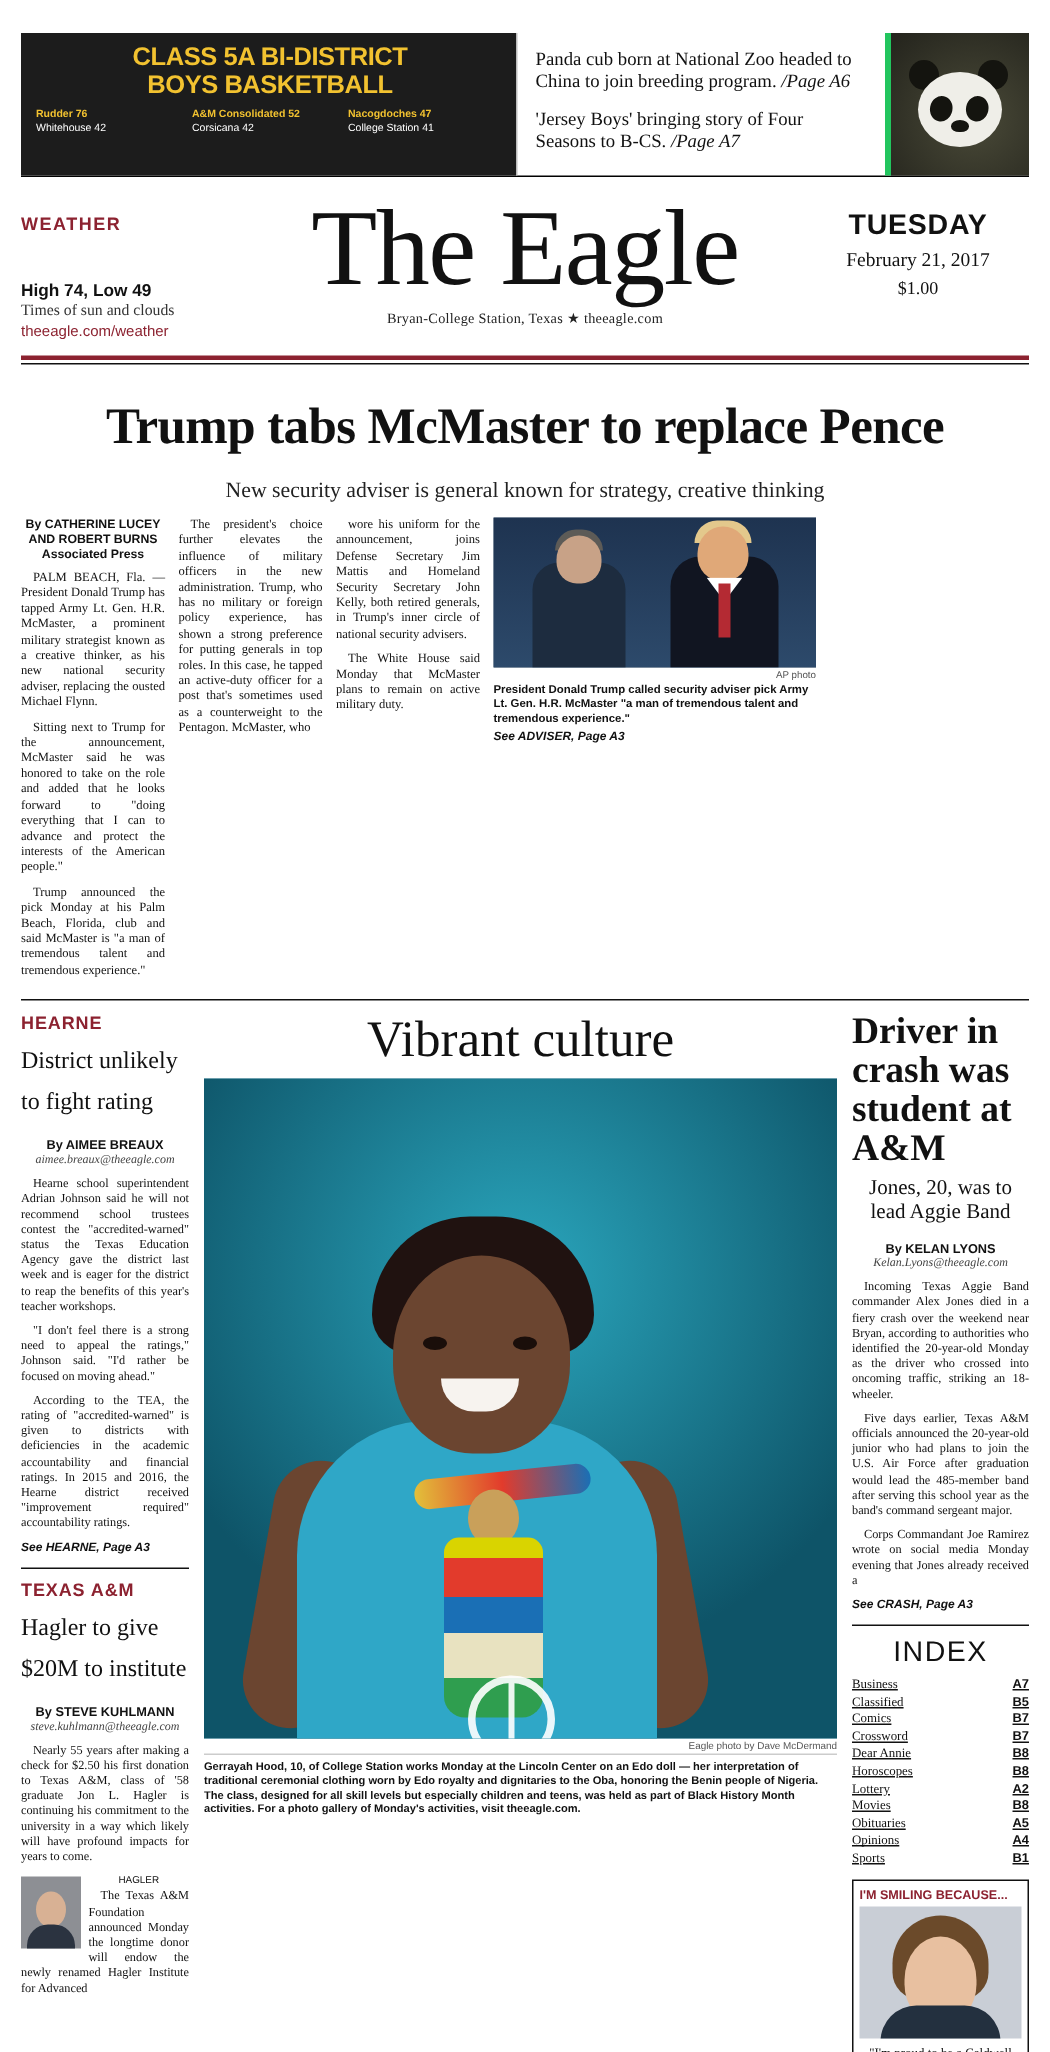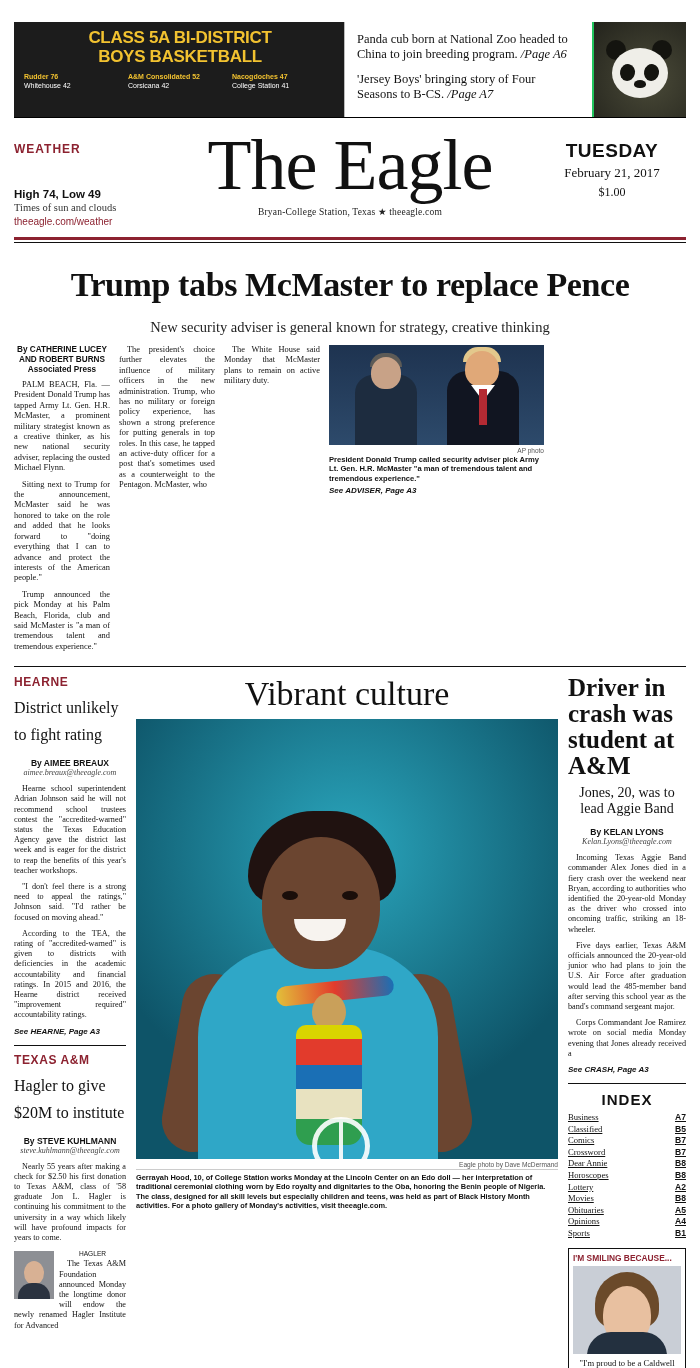--- a/index.html
+++ b/index.html
@@ -43,21 +43,21 @@
     border-radius:50%; background:#6b4a33;
   }
   .promo-photo .arm1, .promo-photo .arm2 {
     position:absolute; width:9px; height:32px; background:#6b4a33; border-radius:5px;
   }
   .promo-photo .arm1 { left:14px; top:16px; transform:rotate(18deg); }
   .promo-photo .arm2 { left:72px; top:16px; transform:rotate(-18deg); }
   .promo-photo .num { position:absolute; left:36px; top:52px; color:#7f8c9c;
     font-family:"Liberation Sans", sans-serif; font-size:13px; font-weight:bold;}
   .promo-mid {
-    flex:1; padding:10px 22px 0 12px; border-left:1px solid #bbb; border-right:2px solid #22c55e;font-family:Liberation Serif, serif;
+    flex:1; padding:10px 22px 0 12px; border-left:1px solid #bbb; border-right:4px solid #22c55e;font-family:Liberation Serif, serif;
   }
   .promo-mid .item { font-size:12.5px; line-height:15px; margin-bottom:10px; }
   .promo-mid .item .pg { font-style:italic; }
   .promo-panda { width:92px; background:#2b2b22; position:relative; overflow:hidden; }
   .panda-bg { position:absolute; inset:0; background:radial-gradient(circle at 60% 60%, #4a4a38, #23231c); }
   .panda-face { position:absolute; left:18px; top:26px; width:56px; height:50px; background:#efeee8; border-radius:50%; }
   .panda-ear { position:absolute; width:20px; height:20px; background:#14140f; border-radius:50%; }
   .panda-ear.l { left:12px; top:18px; }
   .panda-ear.r { left:58px; top:18px; }
   .panda-eye { position:absolute; width:15px; height:17px; background:#14140f; border-radius:50%; transform:rotate(12deg); }
@@ -146,21 +146,21 @@
   .cp-doll-arm { position:absolute; left:140px; top:262px; width:118px; height:20px;
       background:linear-gradient(90deg,#e2c03a,#e23b2c,#1a6fb5); border-radius:10px; transform:rotate(-6deg); }
   .cp-peace { position:absolute; left:176px; top:398px; width:58px; height:58px; border:5px solid #fff; border-radius:50%; opacity:.9; }
   .cp-peace:after { content:""; position:absolute; left:22px; top:0; width:4px; height:48px; background:#fff; }
   .cp-credit { font-family:"Liberation Sans", sans-serif; font-size:6.6px; text-align:right; color:#555; padding:2px 0 1px; }
   .cp-cap { font-family:"Liberation Sans", sans-serif; font-size:7.4px; line-height:9.2px; font-weight:bold; border-top:1px solid #ccc; padding-top:3px; }
 
   .rhead { font-size:25px; line-height:26px; margin:0; }
   .rsub { font-size:14px; line-height:16px; margin-top:6px; text-align:center; }
 
-  .index-title { font-family:"Liberation Sans", sans-serif; font-weight:bold; font-size:15px; text-align:center; letter-spacing:1px; }
+  .index-title { font-family:"Liberation Sans", sans-serif; font-weight:normal; font-size:19px; text-align:center; letter-spacing:1px; }
   .index-list { font-size:8.6px; line-height:11.6px; margin-top:4px;text-decoration:underline; }
   .index-row { display:flex; justify-content:space-between; }
   .index-row .pg { font-family:"Liberation Sans", sans-serif; font-weight:bold; }
 
   .smiling-box { border:1px solid #111; margin-top:8px; padding:4px; }
   .smiling-title { font-family:"Liberation Sans", sans-serif; font-weight:bold; font-size:8.4px; color:#8c2230; }
   .smiling-photo { width:100%; height:88px; background:#c9ced6; position:relative; overflow:hidden; margin-top:3px; }
   .sp-face { position:absolute; left:30px; top:20px; width:48px; height:58px; background:#e8c0a0; border-radius:50% 50% 45% 45%; }
   .sp-hair { position:absolute; left:22px; top:6px; width:64px; height:56px; background:#6b4a2a; border-radius:32px 32px 18px 18px; }
   .sp-body { position:absolute; left:14px; top:66px; width:80px; height:30px; background:#23303f; border-radius:24px 24px 0 0; }
@@ -250,20 +250,21 @@
         <div class="byline org">Associated Press</div>
         <div style="height:5px"></div>
         <p>PALM BEACH, Fla. — President Donald Trump has tapped Army Lt. Gen. H.R. McMaster, a prominent military strategist known as a creative thinker, as his new national security adviser, replacing the ousted Michael Flynn.</p>
         <p>Sitting next to Trump for the announcement, McMaster said he was honored to take on the role and added that he looks forward to "doing everything that I can to advance and protect the interests of the American people."</p>
         <p>Trump announced the pick Monday at his Palm Beach, Florida, club and said McMaster is "a man of tremendous talent and tremendous experience."</p>
       </div>
       <div class="lead-col">
         <p>The president's choice further elevates the influence of military officers in the new administration. Trump, who has no military or foreign policy experience, has shown a strong preference for putting generals in top roles. In this case, he tapped an active-duty officer for a post that's sometimes used as a counterweight to the Pentagon. McMaster, who</p>
       </div>
       <div class="lead-col">
+        <p>wore his uniform for the announcement, joins Defense Secretary Jim Mattis and Homeland Security Secretary John Kelly, both retired generals, in Trump's inner circle of national security advisers.</p>
         <p>The White House said Monday that McMaster plans to remain on active military duty.</p>
       </div>
       <div class="lead-photo">
         <div class="lp-img">
           <div class="bgwall"></div>
           <div class="manA"></div>
             <div class="hairA"></div>
             <div class="headA"></div>
           <div class="manB"></div>
             <div class="hairB"></div>

